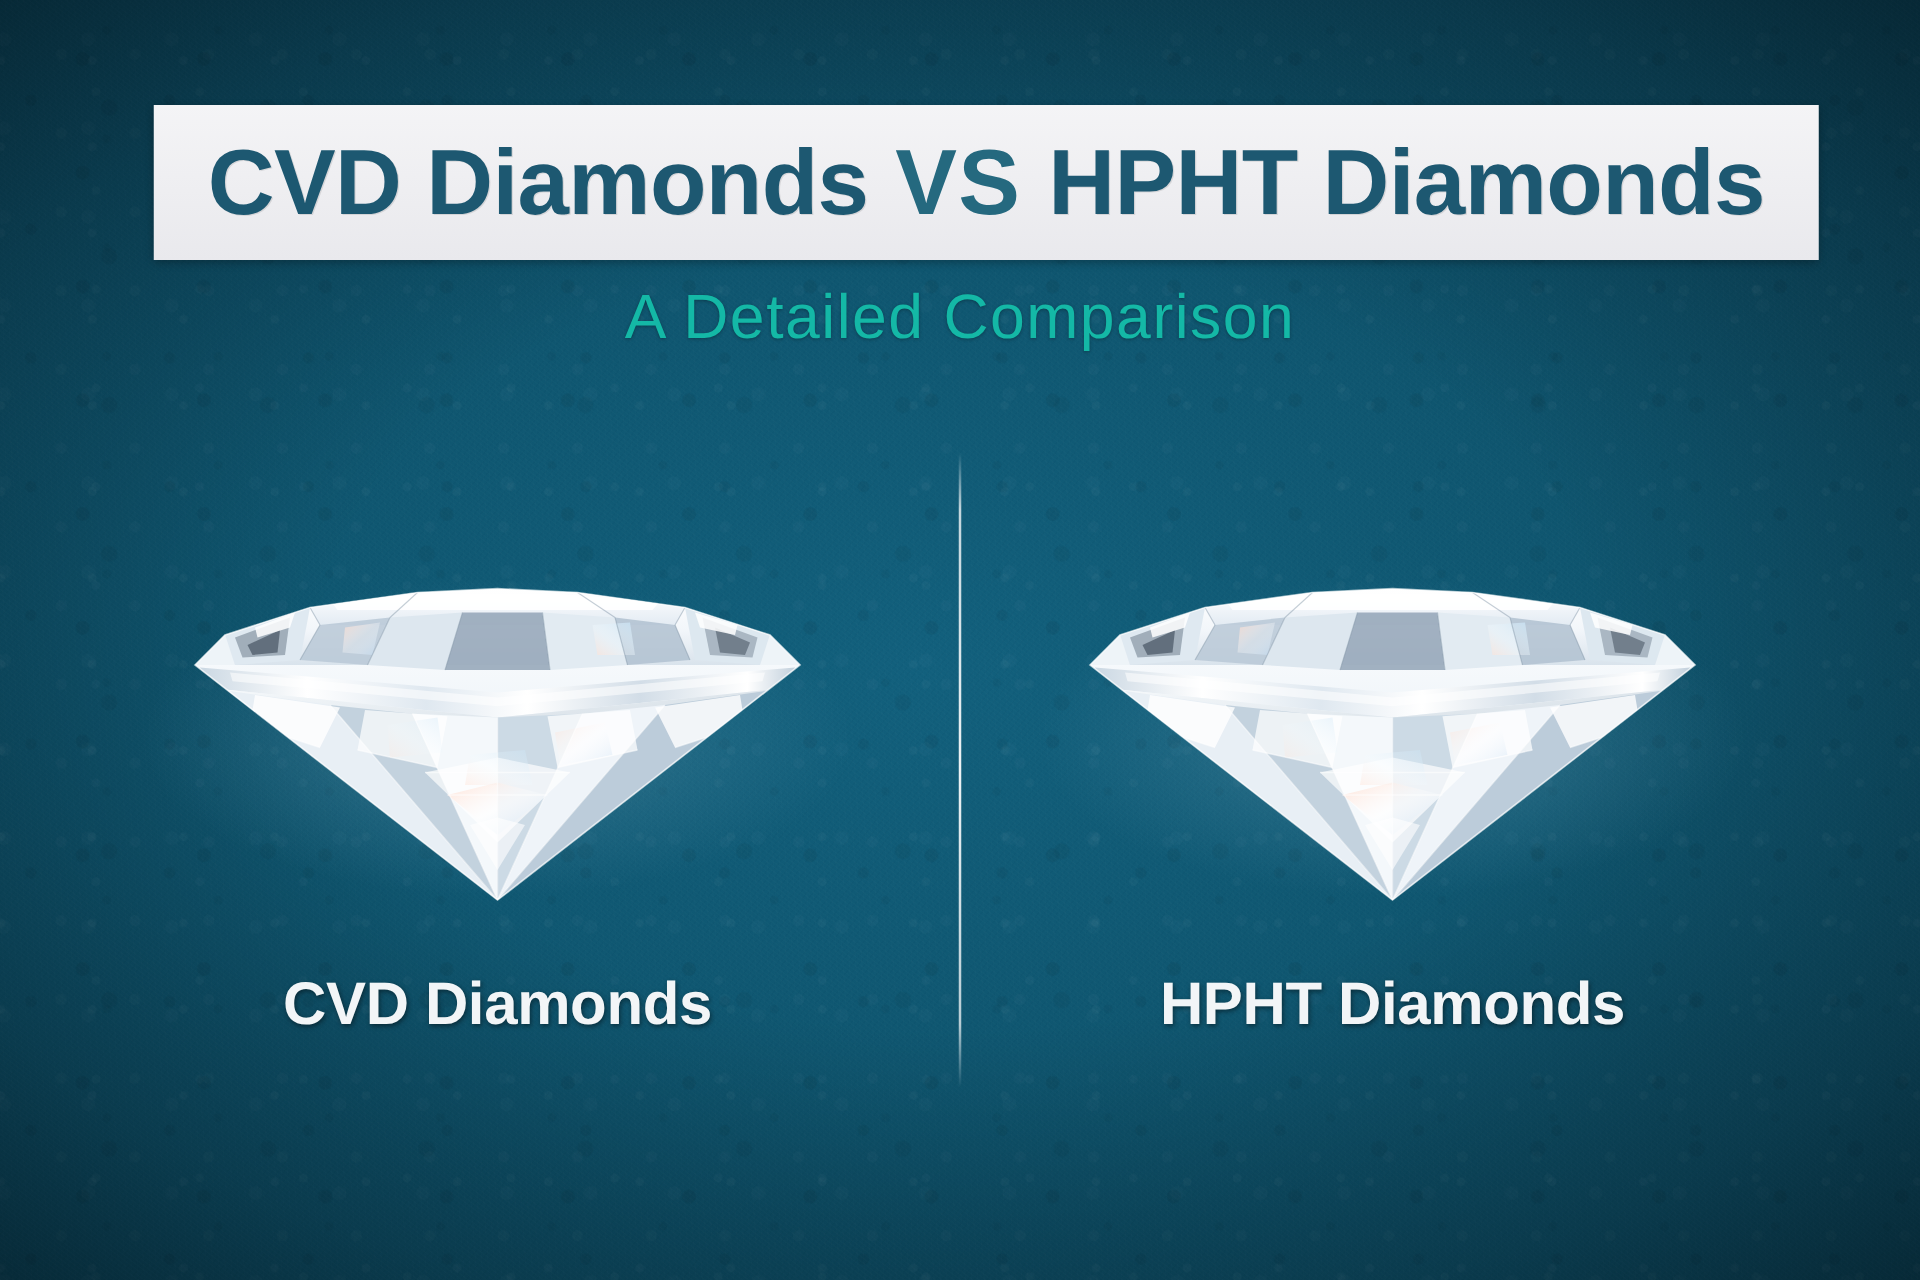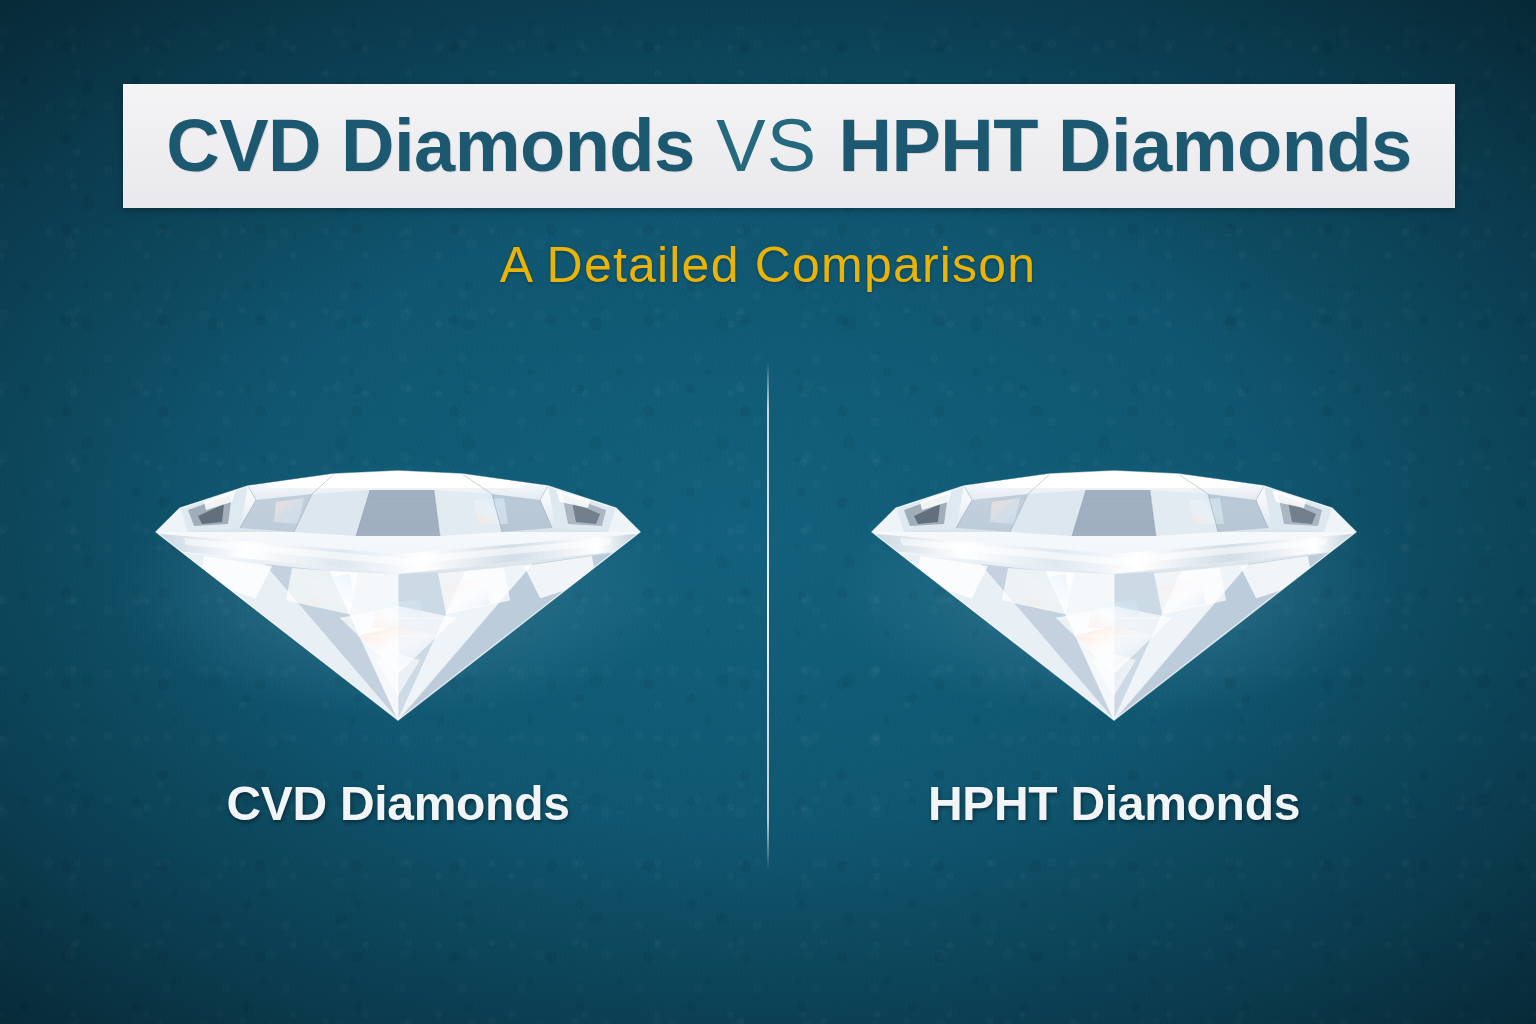--- a/index.html
+++ b/index.html
@@ -62,36 +62,36 @@
   .title-text {
     white-space:nowrap;
     font-size:74px;
     line-height:1;
     letter-spacing:-0.5px;
     color:#1d5871;
     font-weight:700;
     text-shadow:1px 1px 0 rgba(0,0,0,.10);
   }
   .title-text .vs {
-    font-weight:400;
+    font-weight:700;
     color:#25697f;
     letter-spacing:1px;
     text-shadow:none;
   }
 
   
   .subtitle {
     position:absolute;
-    left:0; right:0; top:240px;
+    left:0; right:0; top:228px;
     text-align:center;
     font-size:50px;
     line-height:1;
     font-weight:300;
     letter-spacing:1.2px;
-    color:#eab308;
+    color:#14b8a6;
     text-shadow:0 1px 3px rgba(0,0,0,.30);
   }
 
   
   .divider {
     position:absolute;
     left:768px; top:362px;
     width:2px; height:508px;
     transform:translateX(-50%);
     background:linear-gradient(180deg,

